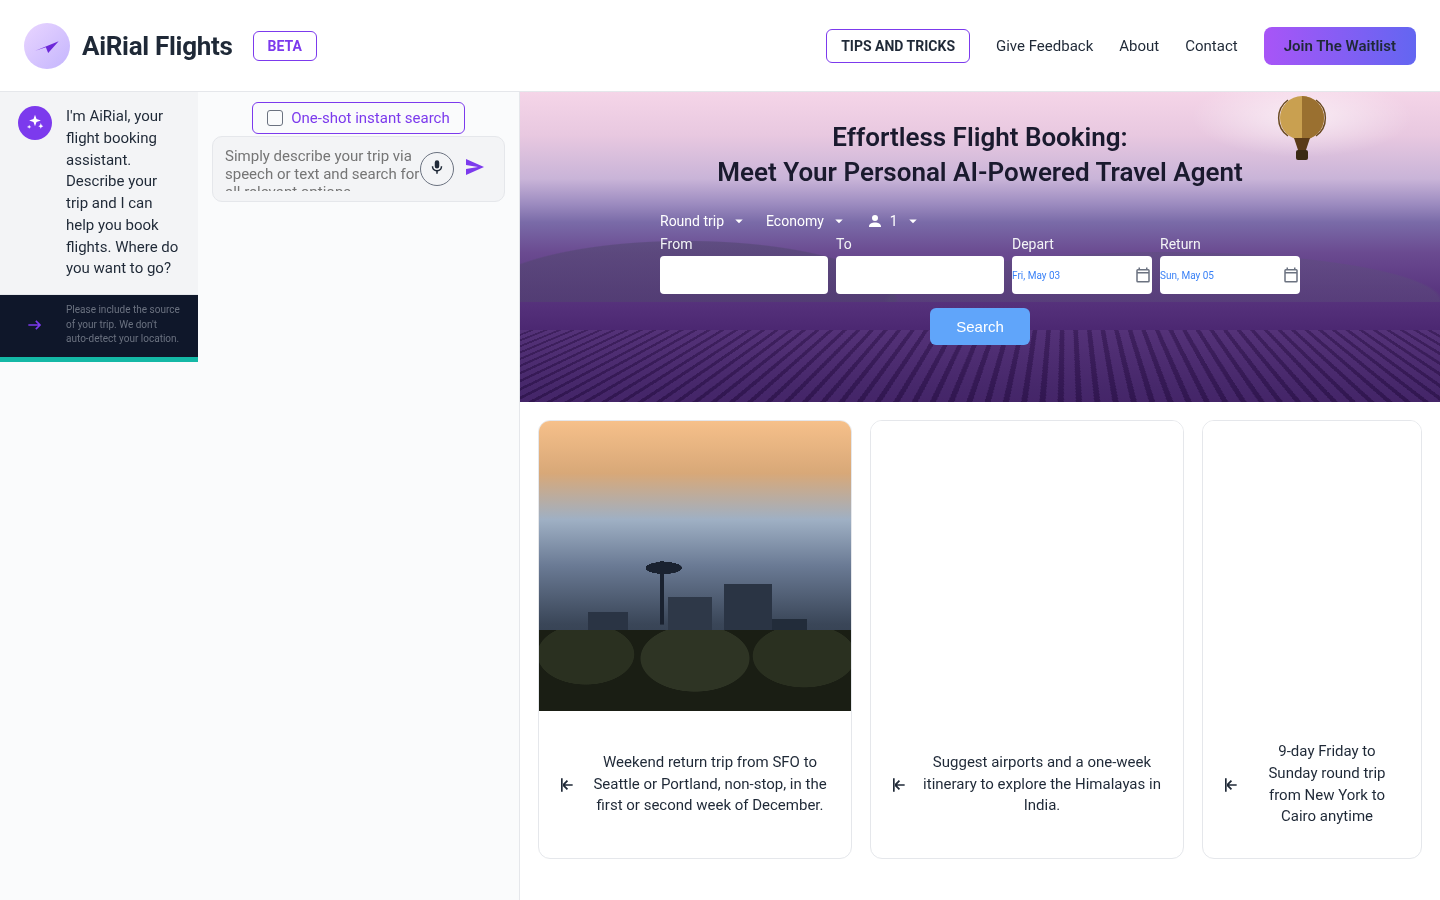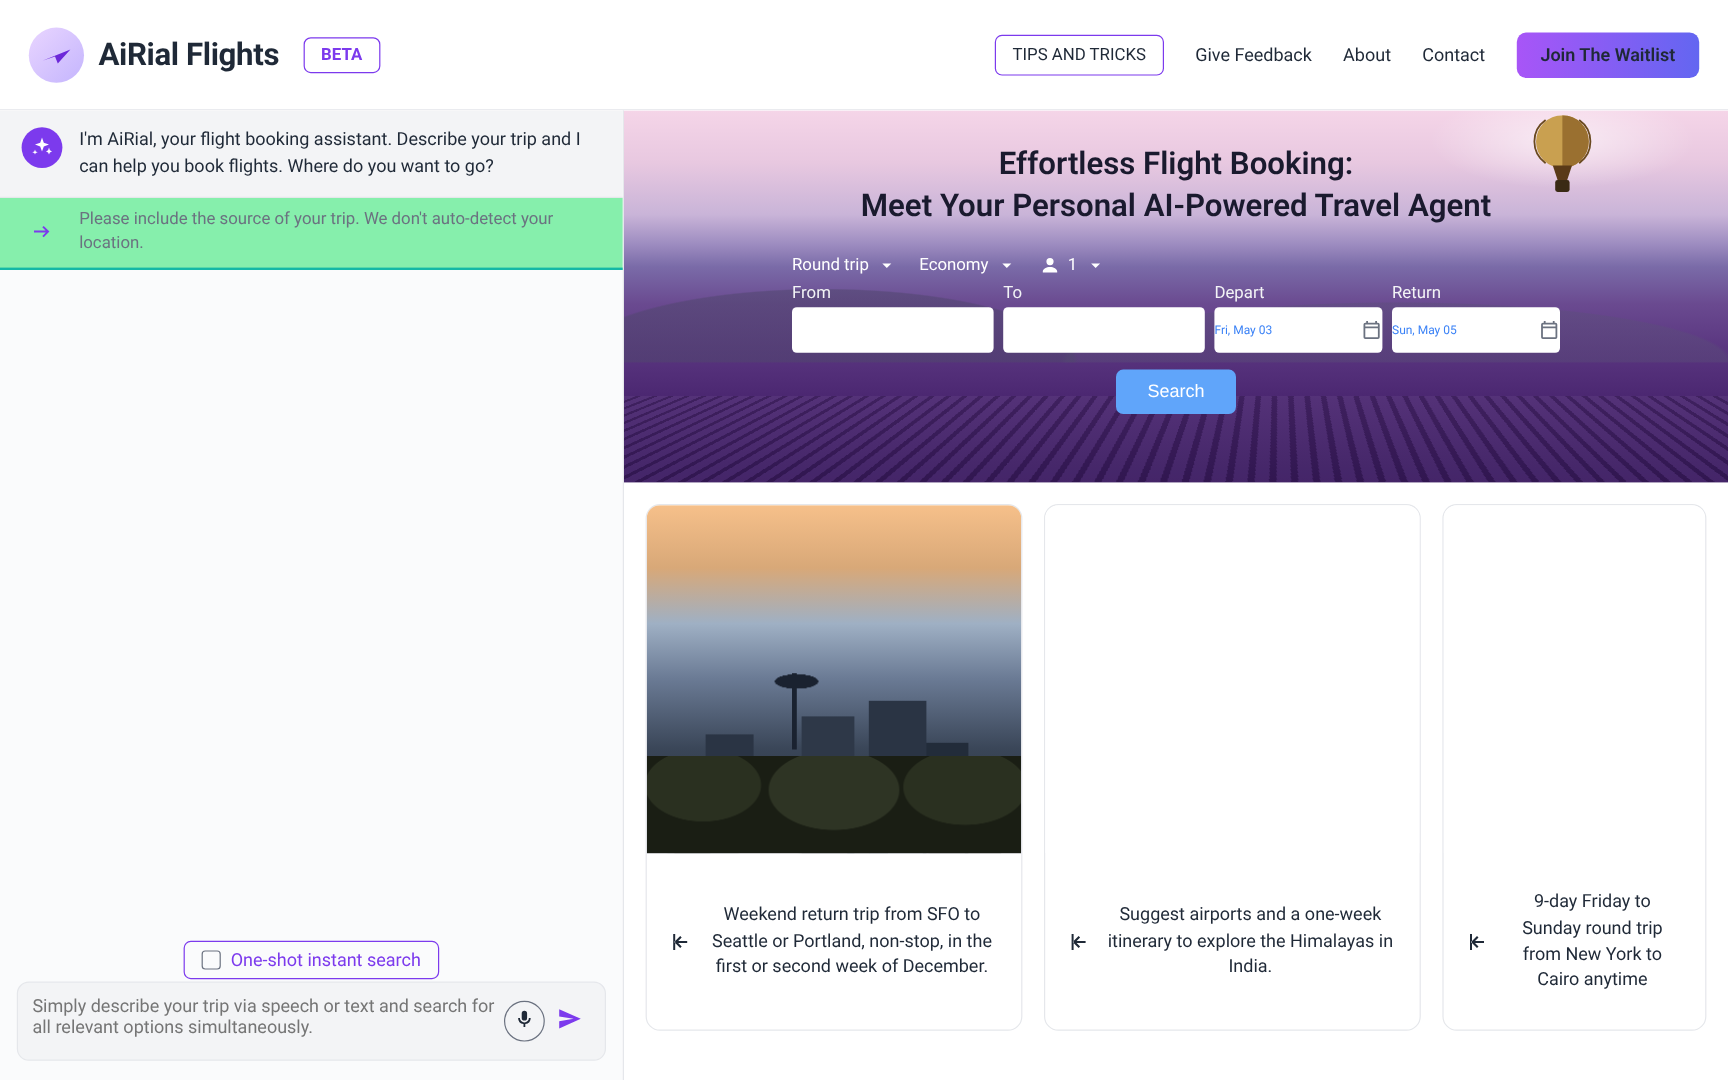--- a/index.html
+++ b/index.html
@@ -51,58 +51,58 @@
     font-weight: 700;
     font-size: 14px;
   }
   .nav { margin-left: auto; display: flex; align-items: center; gap: 26px; font-size: 15px; }
   .nav a { text-decoration: none; color: var(--text); cursor: pointer; }
   .tips-btn {
     padding: 8px 14px;
     border: 1.5px solid var(--purple);
     border-radius: 6px;
     color: var(--purple);
-    font-weight: 400;
+    font-weight: 700;
     font-size: 14px;
   }
   .waitlist-btn {
     padding: 10px 20px;
     border-radius: 8px;
     background: linear-gradient(90deg, #a855f7 0%, #6366f1 100%);
     color: #fff;
     font-weight: 600;
     font-size: 15px;
   }
 
   
   .main {
     display: flex;
     height: calc(900px - 92px);
   }
   .chat-col {
     width: 520px;
     display: flex;
-    flex-direction: column;
+    flex-direction: row;
     border-right: 1px solid var(--border);
     background: #fafbfc;
   }
   .chat-scroll { flex: 1; overflow: auto; }
   .msg {
     display: flex;
     gap: 14px;
     padding: 14px 18px;
     font-size: 15px;
     line-height: 1.45;
   }
   .msg-ai { background: #f3f4f6; border-bottom: 1px solid #e5e7eb; }
   .msg-note {
-    background: #86efac;
+    background: #0f172a;
     color: var(--text-light);
-    font-size: 14px;
-    border-bottom: 2px solid #14b8a6;
+    font-size: 10px;
+    border-bottom: 5px solid #14b8a6;
     padding-top: 8px;
     padding-bottom: 10px;
   }
   .ai-avatar {
     flex-shrink: 0;
     width: 34px; height: 34px; border-radius: 50%;
     background: var(--purple);
     display: flex; align-items: center; justify-content: center;
   }
   .ai-avatar svg { width: 20px; height: 20px; fill: #fff; }

